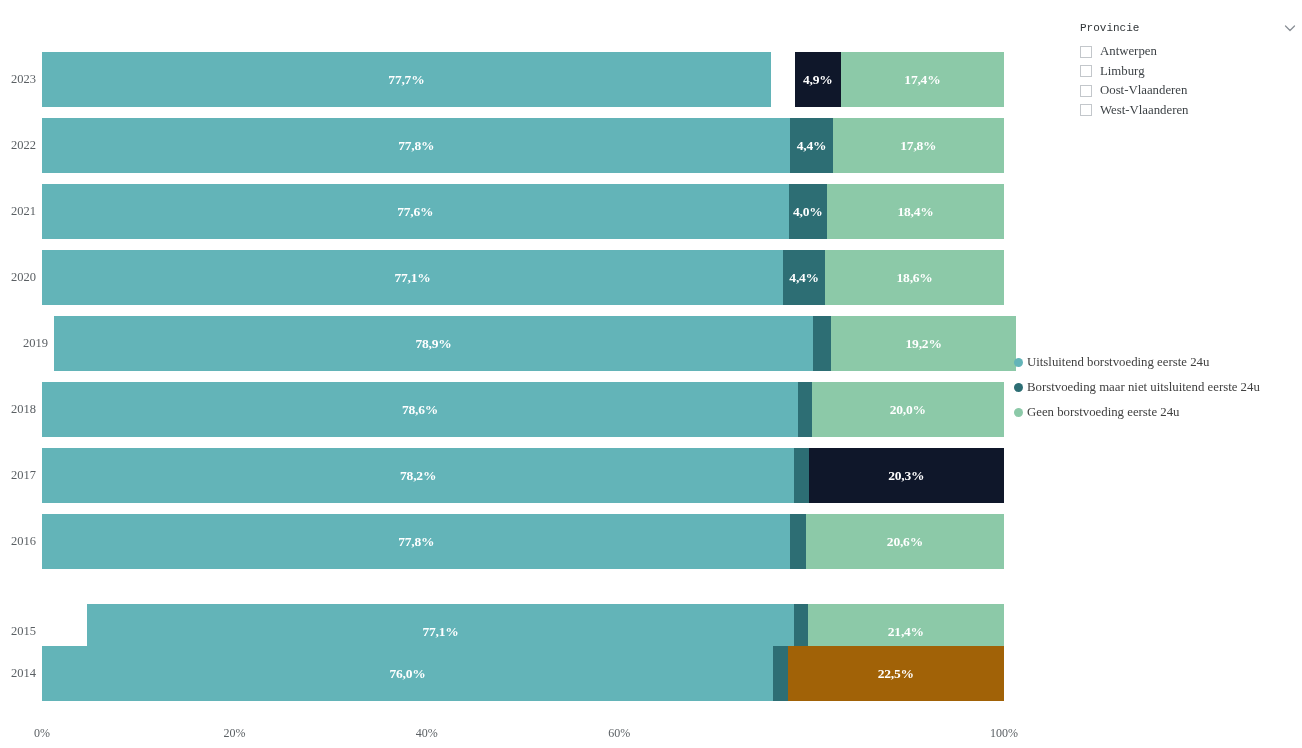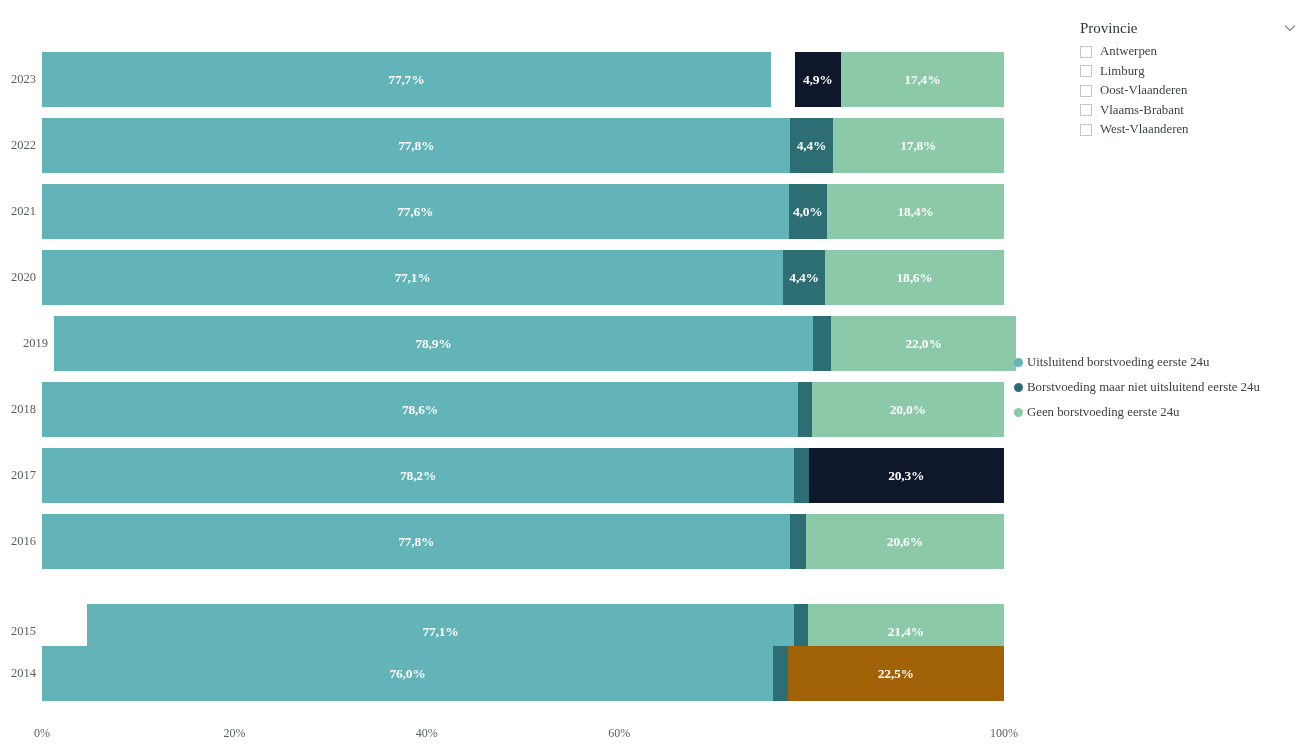--- a/index.html
+++ b/index.html
@@ -123,23 +123,23 @@
     width: 234px;
   }
   .filter-header {
     position: relative;
     display: flex;
     align-items: center;
     height: 24px;
     padding-left: 12px;
   }
   .filter-title {
-    font-size: 15px;
+    font-size: 11px;
     color: #2f3437;
-    font-family: Liberation Serif, serif;
+    font-family: Liberation Mono, monospace;
   }
   .chevron {
     position: absolute;
     right: 4px;
     top: 4px;
     width: 16px; height: 16px;
   }
   .filter-options { margin-top: 2px; }
   .filter-option {
     display: flex;
@@ -216,21 +216,21 @@
             <span class="seg-label">18,6%</span>
           </div>
         </div>
         <div class="bar-row" style="top: 264px; margin-left: 12px;">
           <div class="row-label">2019</div>
           <div class="seg" style="background: rgb(99, 180, 184); width: 78.9%;">
             <span class="seg-label">78,9%</span>
           </div>
           <div class="seg" style="background: rgb(45, 110, 116); width: 1.9%;"></div>
           <div class="seg" style="background: rgb(140, 201, 168); width: 19.2%;">
-            <span class="seg-label">22,0%</span>
+            <span class="seg-label">19,2%</span>
           </div>
         </div>
         <div class="bar-row" style="top: 330px;">
           <div class="row-label">2018</div>
           <div class="seg" style="background: rgb(99, 180, 184); width: 78.6%;">
             <span class="seg-label">78,6%</span>
           </div>
           <div class="seg" style="background: rgb(45, 110, 116); width: 1.4%;"></div>
           <div class="seg" style="background: rgb(140, 201, 168); width: 20%;">
             <span class="seg-label">20,0%</span>
@@ -319,22 +319,18 @@
         <div class="filter-option">
           <span class="checkbox"></span>
           <span class="option-label">Limburg</span>
         </div>
         <div class="filter-option">
           <span class="checkbox"></span>
           <span class="option-label">Oost-Vlaanderen</span>
         </div>
         <div class="filter-option">
           <span class="checkbox"></span>
-          <span class="option-label">Vlaams-Brabant</span>
-        </div>
-        <div class="filter-option">
-          <span class="checkbox"></span>
           <span class="option-label">West-Vlaanderen</span>
         </div>
       </div>
   </div>
 
 </div>
 
 </body></html>

